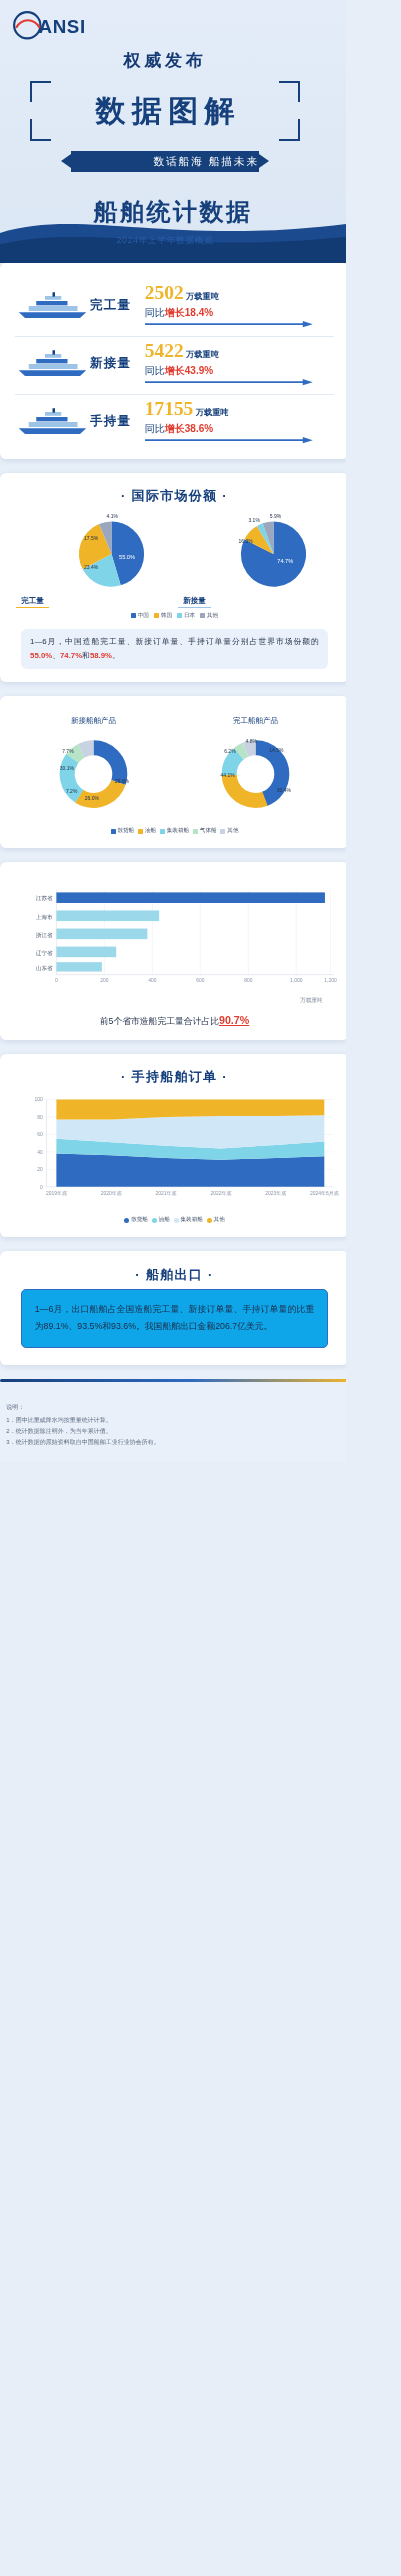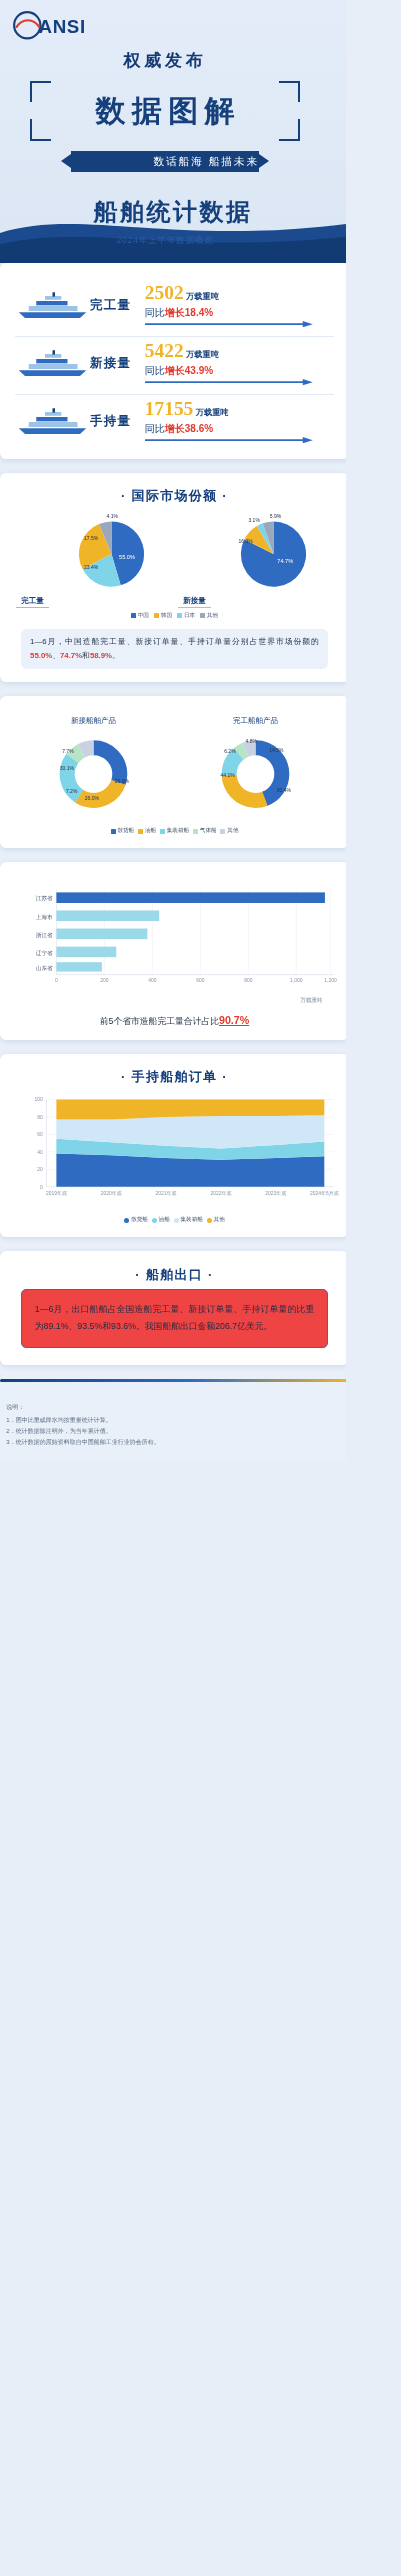--- a/index.html
+++ b/index.html
@@ -221,21 +221,21 @@
     color: #1d2c45;
   }
   .highlight-line u { color: #e23b2e; font-weight: bold; font-size: 10.7px; text-decoration: underline; }
 
   
   .export-card { padding: 15px 12.5px 16.3px; }
   .export-box {
     margin: 5px 8.8px 0;
     border: 1.3px solid #2f6bc0;
     border-radius: 5px;
-    background: #ef4444;
+    background: #0ea5e9;
     padding: 11.3px 12.5px;
     font-size: 8.8px;
     line-height: 2;
     color: #1d2c45;
     text-align: justify;
   }
 
   
   .footer {
     margin: 2.5px auto 0;

